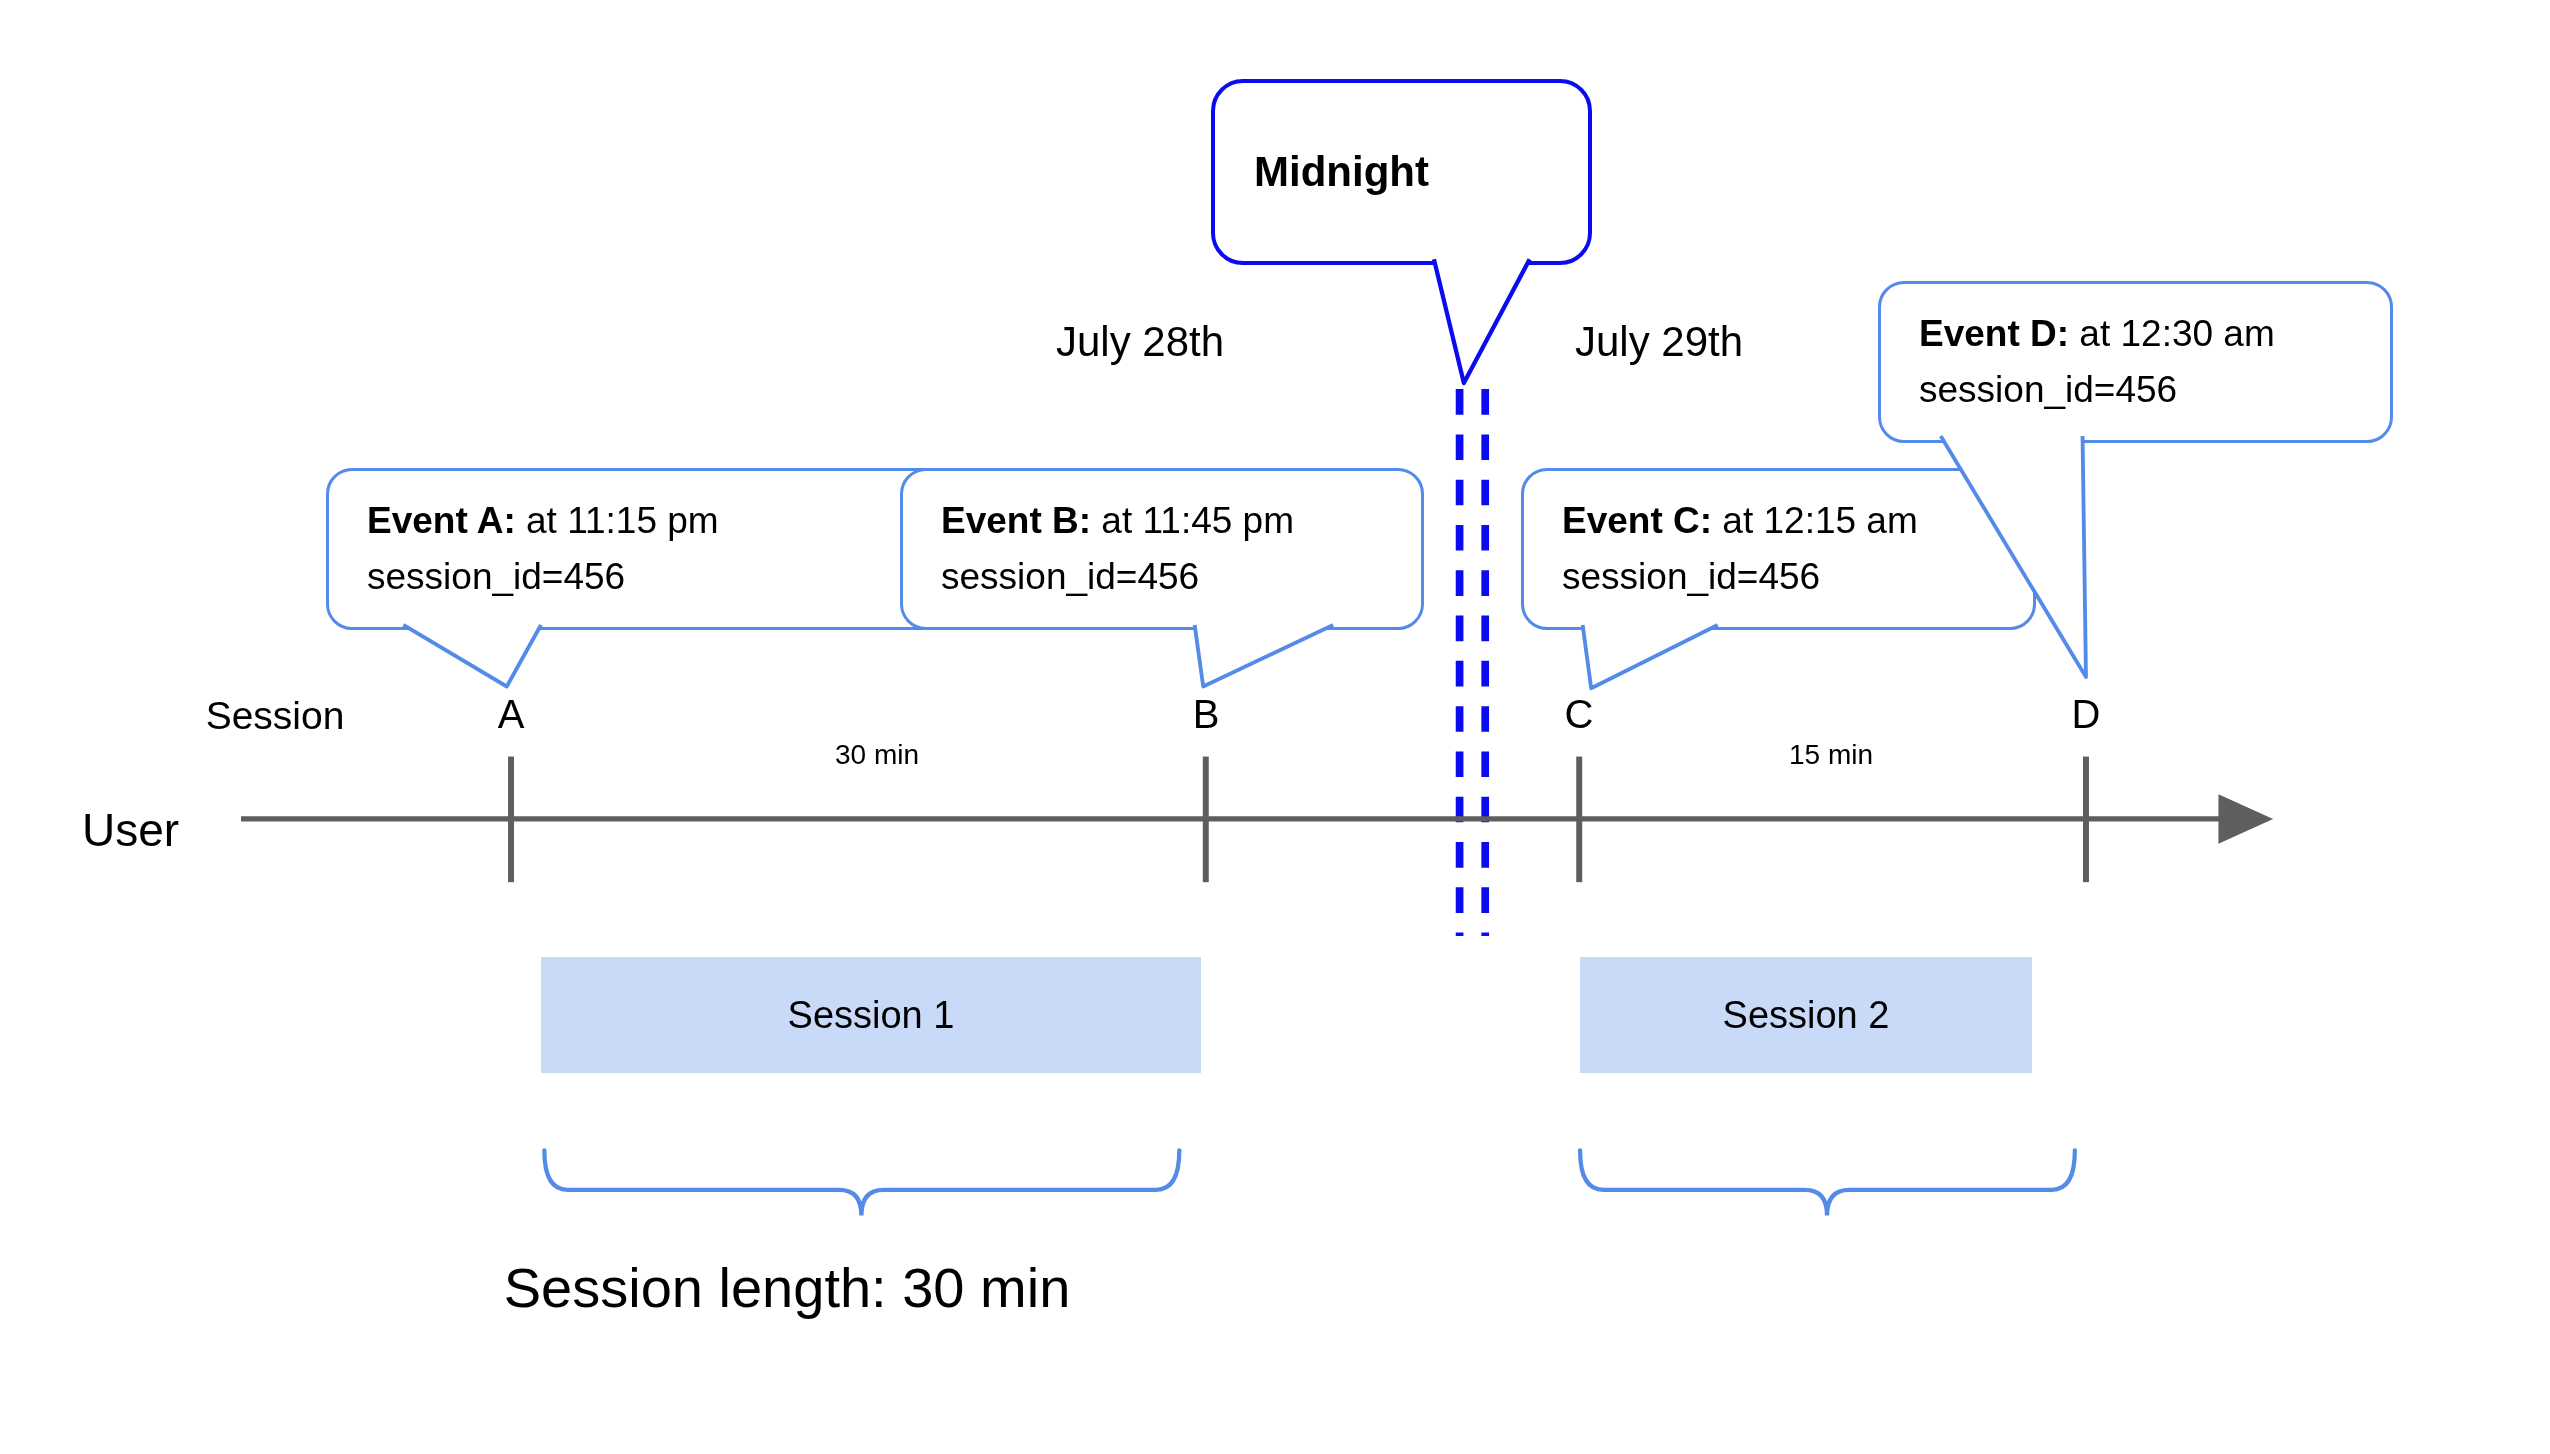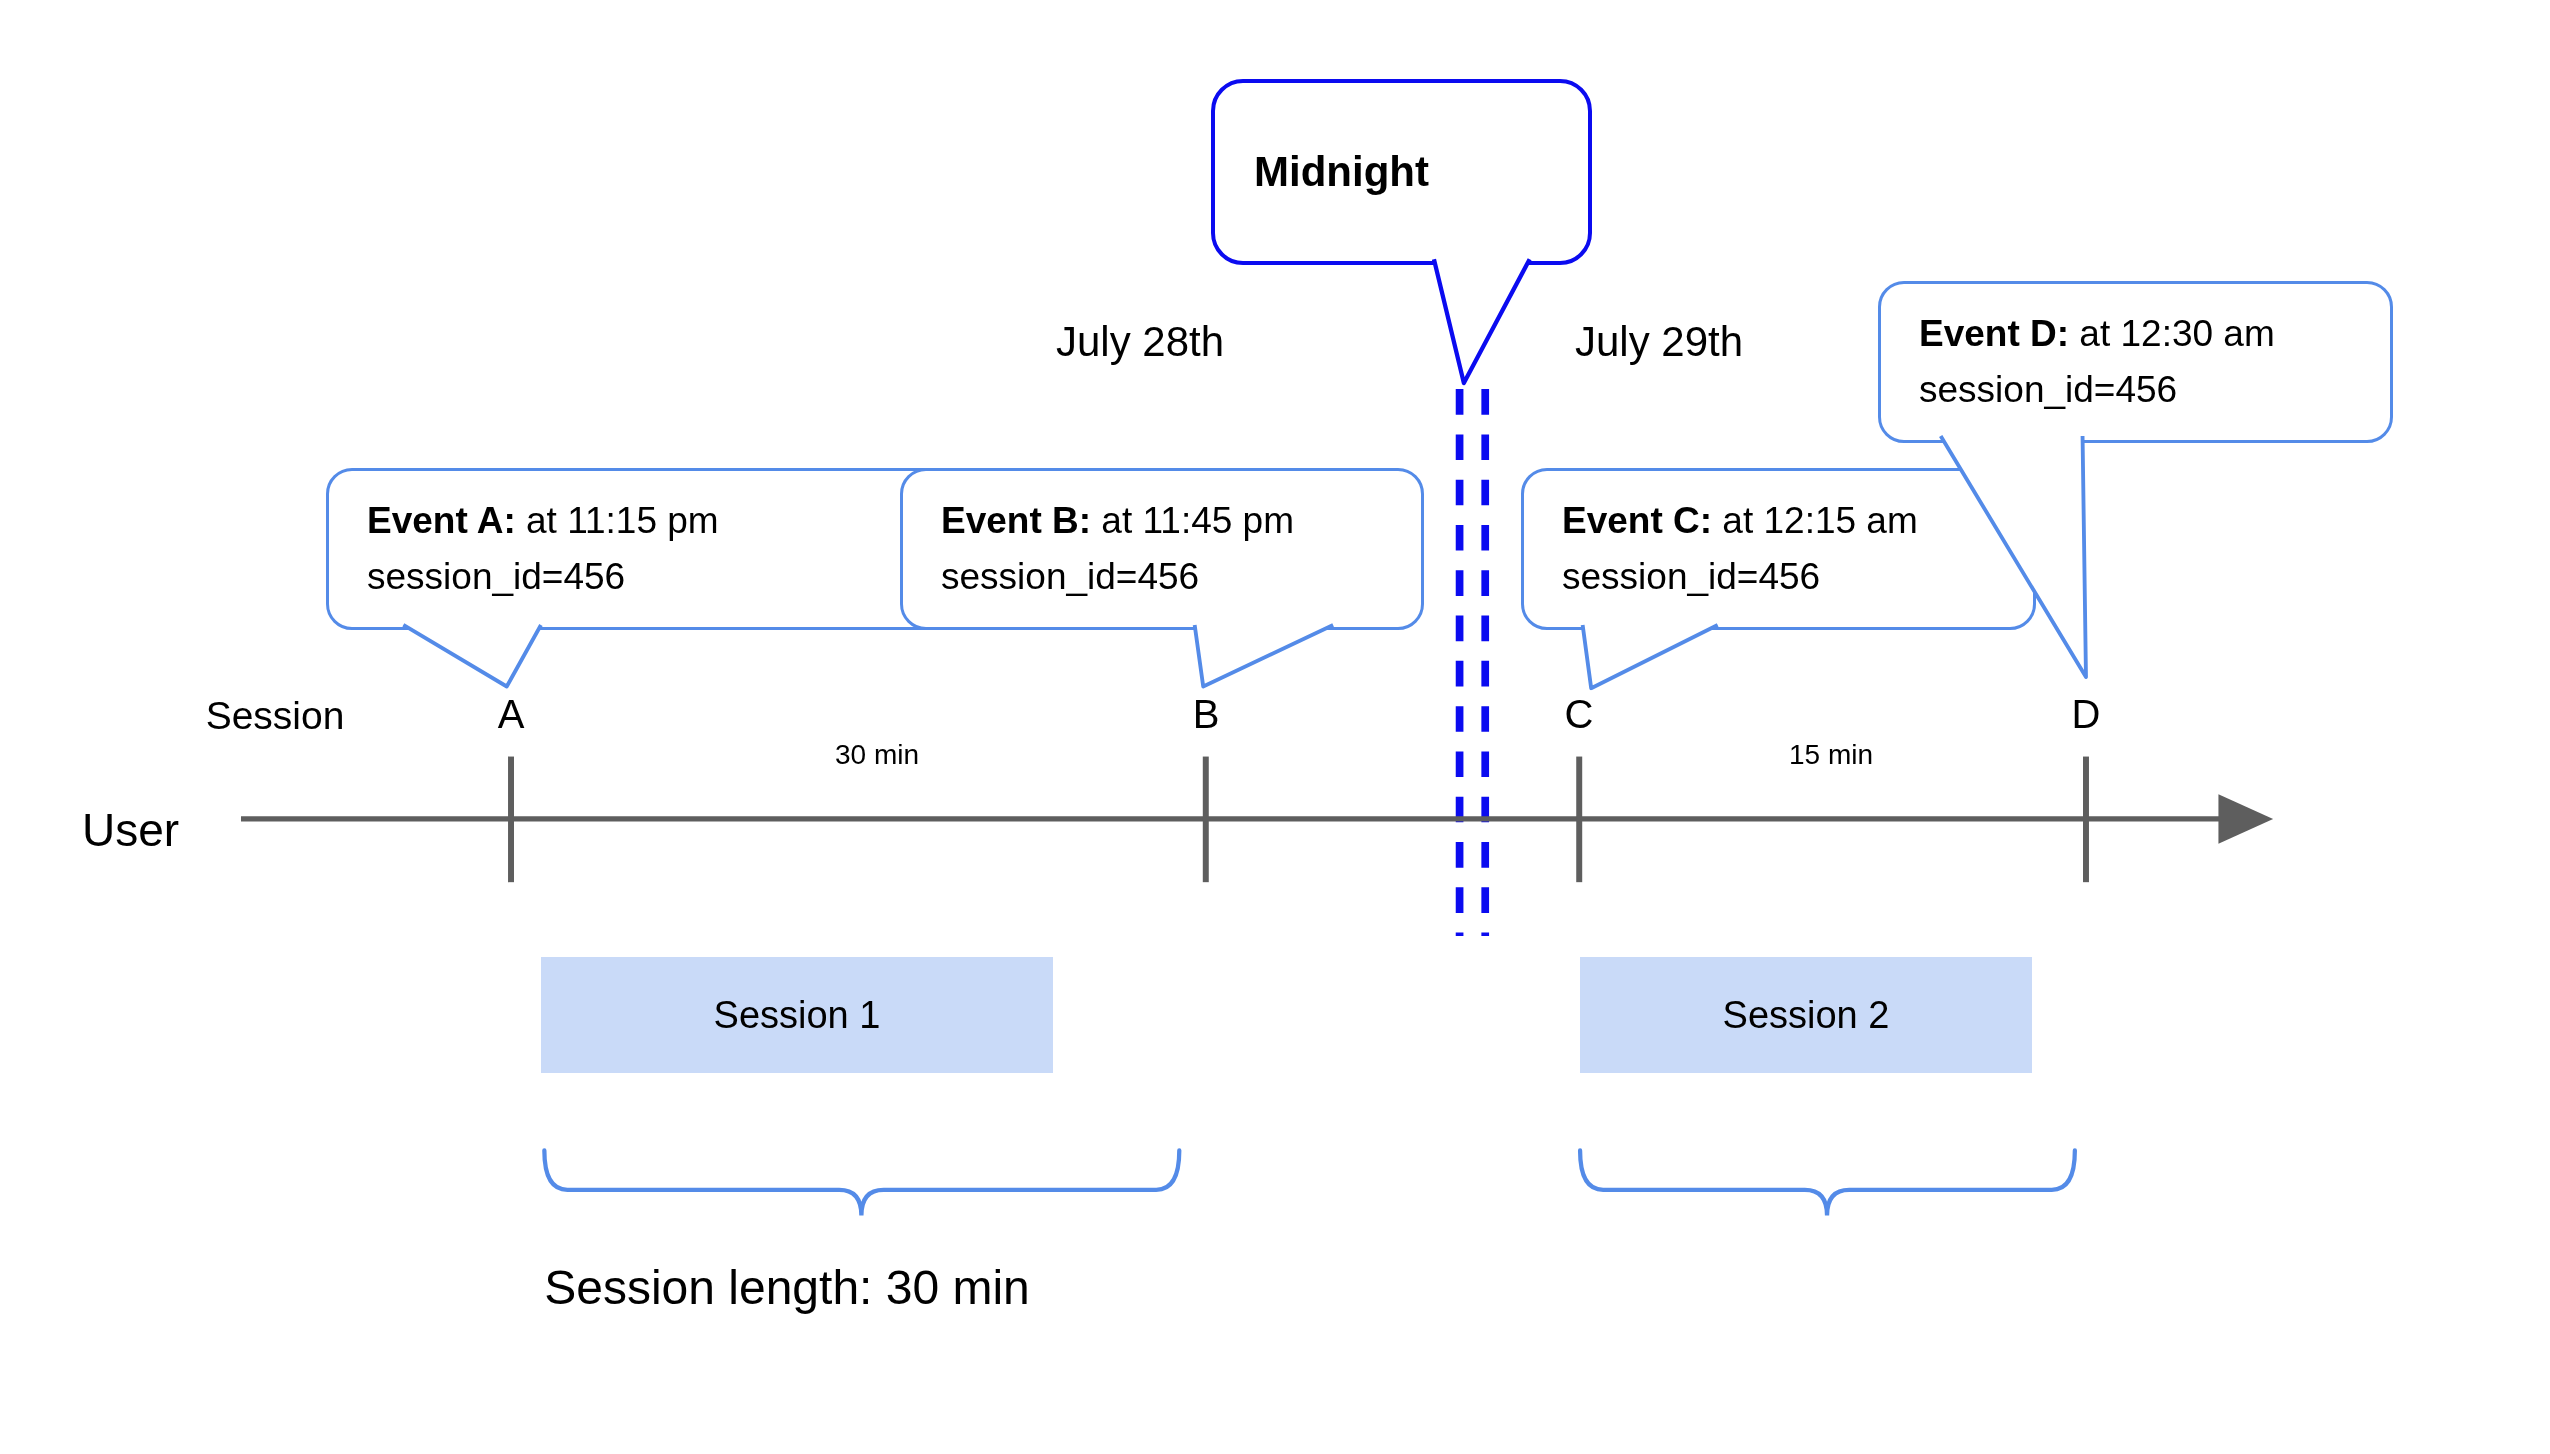--- a/index.html
+++ b/index.html
@@ -53,21 +53,21 @@
 
   .session-box {
     position: absolute;
     background: #c9daf8;
     display: flex;
     align-items: center;
     justify-content: center;
     font-size: 38px;
     z-index: 1;
   }
-  .length-label { font-size: 48px; line-height: 46px; white-space: pre; }
+  .length-label { font-size: 56px; line-height: 46px; white-space: pre; }
 
   svg.overlay {
     position: absolute;
     left: 0; top: 0;
     z-index: 5;
     pointer-events: none;
   }
 </style>
 </head>
 <body>
@@ -105,21 +105,21 @@
   <div class="abs user-label" style="left:82px; top:805px;">User</div>
 
   <div class="abs centerx marker-label" style="left:511px; top:692px;">A</div>
   <div class="abs centerx marker-label" style="left:1206px; top:692px;">B</div>
   <div class="abs centerx marker-label" style="left:1579px; top:692px;">C</div>
   <div class="abs centerx marker-label" style="left:2086px; top:692px;">D</div>
 
   <div class="abs centerx axis-note" style="left:877px; top:737px;">30 min</div>
   <div class="abs centerx axis-note" style="left:1831px; top:737px;">15 min</div>
 
-  <div class="session-box" style="left:541px; top:957px; width:512px; height:116px;">
+  <div class="session-box" style="left:541px; top:957px; width:660px; height:116px;">
     <span>Session 1</span>
   </div>
   <div class="session-box" style="left:1580px; top:957px; width:452px; height:116px;">
     <span>Session 2</span>
   </div>
 
   <div class="abs centerx length-label" style="left:787px; top:1265px;">Session length: 30 min</div>
 
   <svg class="overlay" width="2550" height="1455" viewBox="0 0 2984 1702">
 

